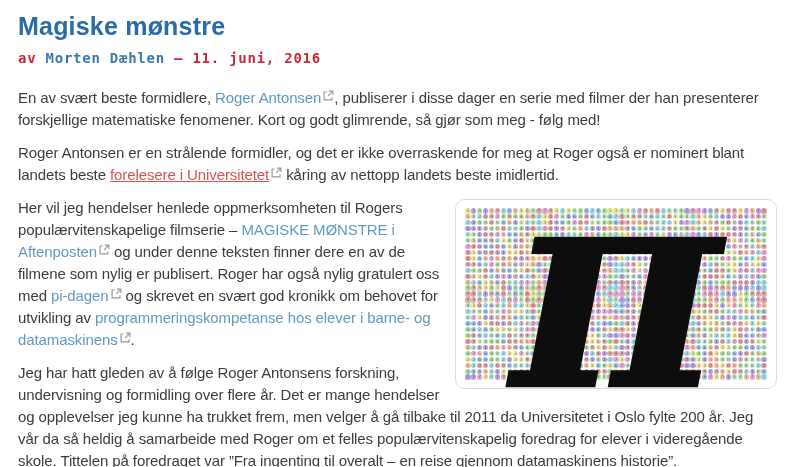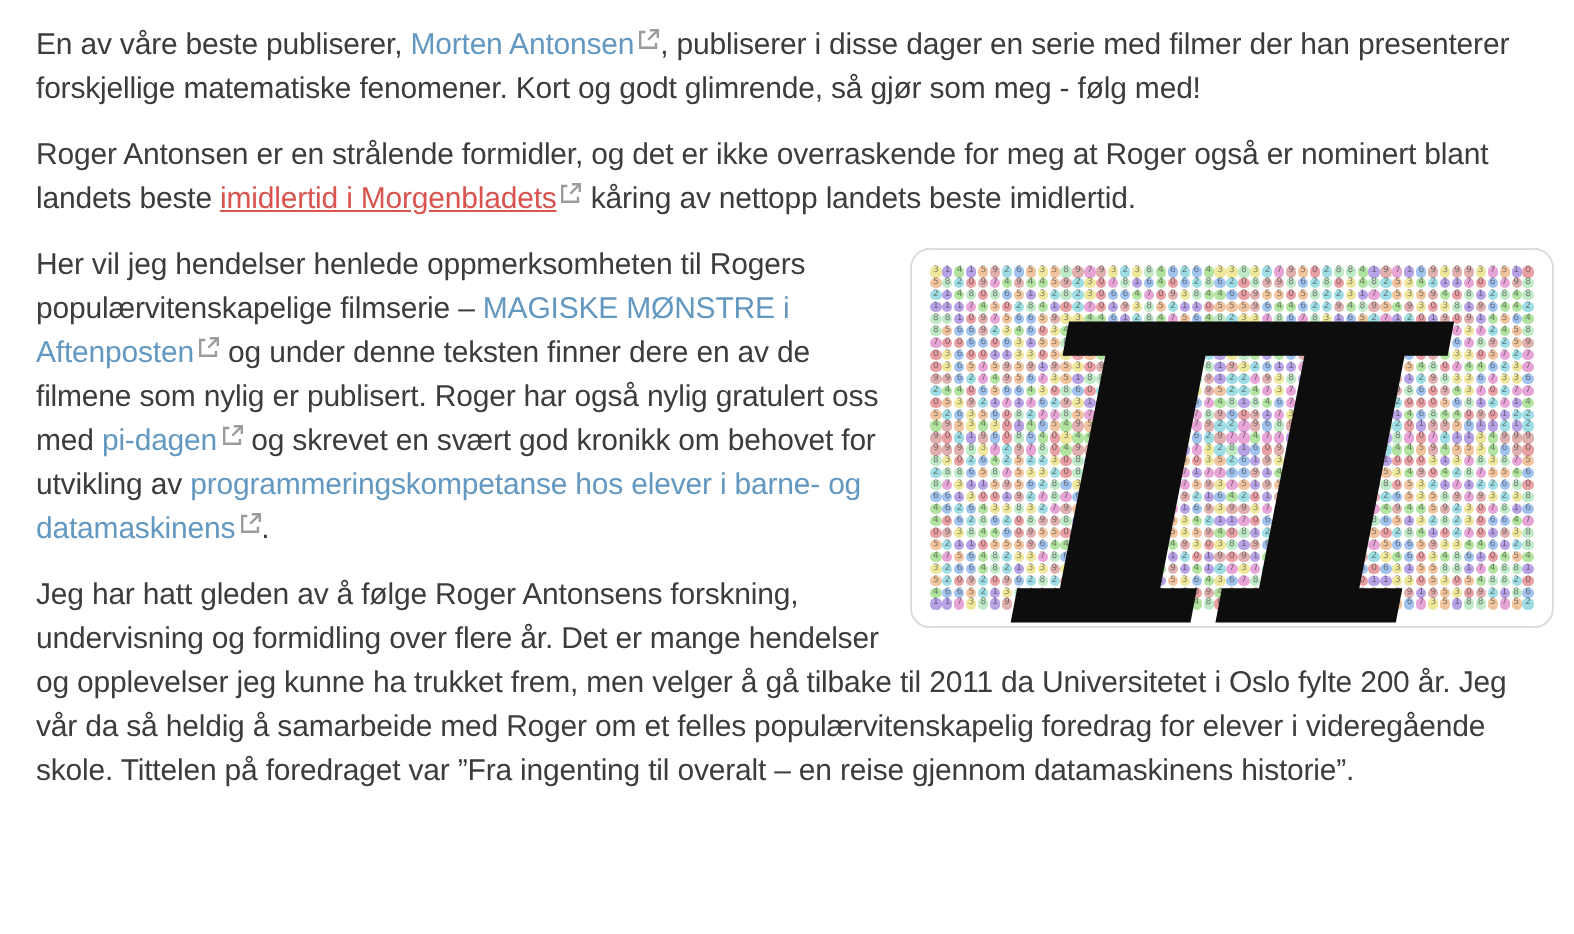--- a/index.html
+++ b/index.html
@@ -52,29 +52,35 @@
     font-family: "DejaVu Serif", serif; font-style: italic; font-weight: bold;
     font-size: 290px; line-height: 1; color: #0d0d0d;
     pointer-events: none;
   }
 </style>
 </head>
 <body>
 
 <div class="page">
 
+  <h1 class="title">Magiske mønstre</h1>
 
+  <div class="byline">
+    <span class="by-red">av</span>
+    <span class="by-blue">Morten Dæhlen</span>
+    <span class="by-red">– 11. juni, 2016</span>
+  </div>
 
-  <p class="body-par"><span>En av våre beste publiserer, </span><a class="link-blue">Morten Antonsen</a><span class="ext"><svg width="11" height="11" viewBox="0 0 12 12">
+  <p class="body-par"><span>En av svært beste formidlere, </span><a class="link-blue">Roger Antonsen</a><span class="ext"><svg width="11" height="11" viewBox="0 0 12 12">
           <path d="M4 2.2 H1.2 V10.8 H9.8 V8" fill="none" stroke="currentColor" stroke-width="1.3"></path>
           <path d="M6.5 1.2 H10.8 V5.5" fill="none" stroke="currentColor" stroke-width="1.3"></path>
           <path d="M10.6 1.4 L5.6 6.4" fill="none" stroke="currentColor" stroke-width="1.3"></path>
         </svg></span><span>, publiserer i disse dager en serie med filmer der han presenterer forskjellige matematiske fenomener. Kort og godt glimrende, så gjør som meg - følg med!</span></p>
 
-  <p class="body-par"><span>Roger Antonsen er en strålende formidler, og det er ikke overraskende for meg at Roger også er nominert blant landets beste </span><a class="link-red">imidlertid i Morgenbladets</a><span class="ext"><svg width="11" height="11" viewBox="0 0 12 12">
+  <p class="body-par"><span>Roger Antonsen er en strålende formidler, og det er ikke overraskende for meg at Roger også er nominert blant landets beste </span><a class="link-red">forelesere i Universitetet</a><span class="ext"><svg width="11" height="11" viewBox="0 0 12 12">
           <path d="M4 2.2 H1.2 V10.8 H9.8 V8" fill="none" stroke="currentColor" stroke-width="1.3"></path>
           <path d="M6.5 1.2 H10.8 V5.5" fill="none" stroke="currentColor" stroke-width="1.3"></path>
           <path d="M10.6 1.4 L5.6 6.4" fill="none" stroke="currentColor" stroke-width="1.3"></path>
         </svg></span><span> kåring av nettopp landets beste imidlertid.</span></p>
 
   <div class="pi-figure">
     <div class="dots" id="dots">
         <span class="dot" style="background: rgb(239, 231, 156); color: rgba(40, 40, 40, 0.55);">3</span>
         <span class="dot" style="background: rgb(182, 162, 228); color: rgba(40, 40, 40, 0.55);">1</span>
         <span class="dot" style="background: rgb(178, 227, 160); color: rgba(40, 40, 40, 0.55);">4</span>

